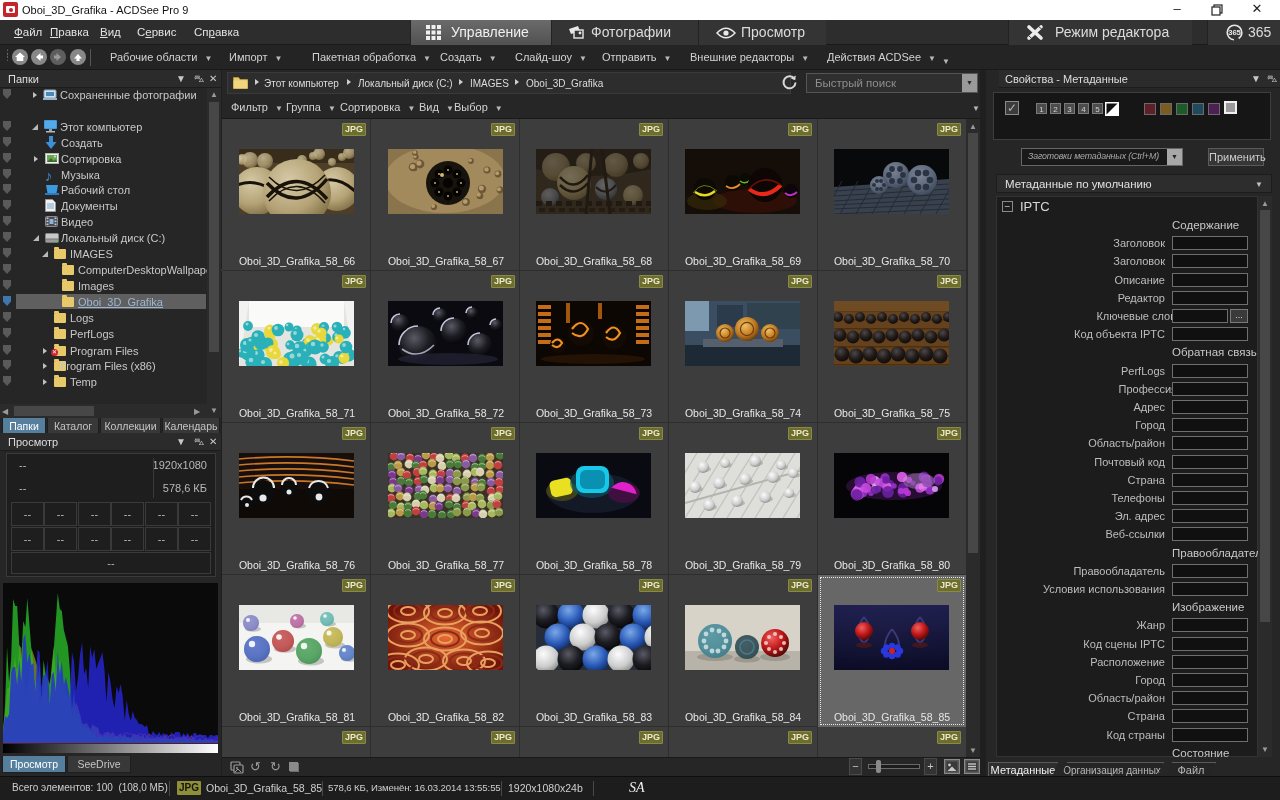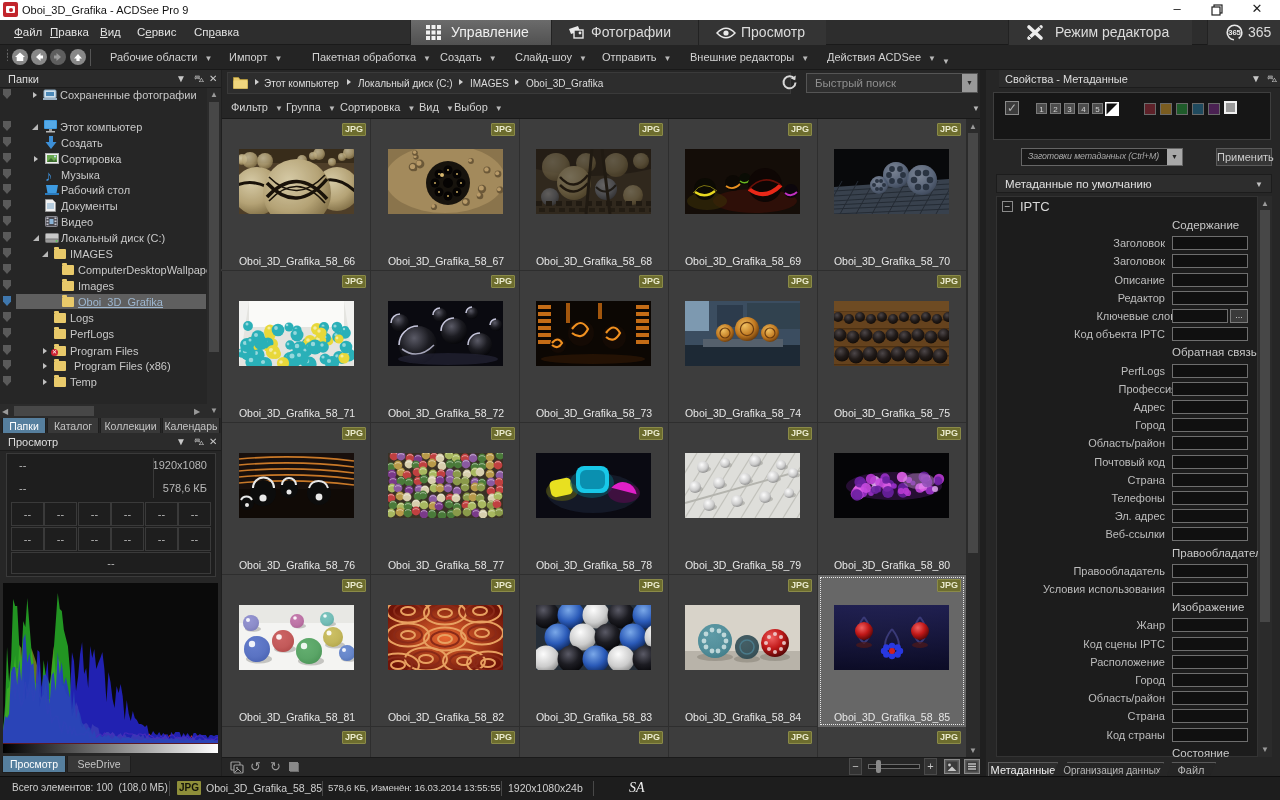--- a/index.html
+++ b/index.html
@@ -297,21 +297,21 @@
       <span class="shield" style=""></span>
       <span class="exp" style="left:43px;border-left-color:transparent;width:0;height:0;border-top:3.5px solid transparent;border-bottom:3.5px solid transparent;border-left:4.5px solid #c0c0c0;"></span>
       <span class="folder" style="left:54px;"></span>
       <span style="position:absolute;left:51px;top:6px;width:7px;height:7px;border-radius:50%;background:#c23;color:#fff;font-size:6px;line-height:7px;text-align:center;">✕</span>
       <span class="lbl" style="left:70px;">Program Files</span>
     </div>
   <div class="trow" style="top:288px;">
       <span class="shield" style=""></span>
       <span class="exp" style="left:43px;border-left-color:transparent;width:0;height:0;border-top:3.5px solid transparent;border-bottom:3.5px solid transparent;border-left:4.5px solid #c0c0c0;"></span>
       <span class="folder" style="left:54px;"></span>
-      <span class="lbl" style="left:74px;">Program Files (x86)</span>
+      <span class="lbl" style="left:59px;">Program Files (x86)</span>
     </div>
   <div class="trow" style="top:304px;">
       <span class="shield" style=""></span>
       <span class="exp" style="left:43px;border-left-color:transparent;width:0;height:0;border-top:3.5px solid transparent;border-bottom:3.5px solid transparent;border-left:4.5px solid #c0c0c0;"></span>
       <span class="folder" style="left:54px;"></span>
       <span class="lbl" style="left:70px;">Temp</span>
     </div>
   <div class="sb" style="left:207px;top:18px;width:14px;height:330px;"></div>
   <div class="sba" style="left:207px;top:20px;width:14px;">▲</div>
   <div class="sbt" style="left:209px;top:32px;width:10px;height:250px;"></div>
@@ -1507,21 +1507,21 @@
     <div style="position:absolute;left:166px;top:10px;width:12px;height:12px;background:#7a5c20;border:1px solid #6a6a6a;"></div>
     <div style="position:absolute;left:182px;top:10px;width:12px;height:12px;background:#1e5b2a;border:1px solid #6a6a6a;"></div>
     <div style="position:absolute;left:198px;top:10px;width:12px;height:12px;background:#1f4a5e;border:1px solid #6a6a6a;"></div>
     <div style="position:absolute;left:214px;top:10px;width:12px;height:12px;background:#4a2152;border:1px solid #6a6a6a;"></div>
     <div style="position:absolute;left:230px;top:8px;width:13px;height:13px;background:#9a9a9a;border:2px solid #f0f0f0;"></div>
   </div>
   <div style="position:absolute;left:35px;top:78px;width:162px;height:18px;background:#191919;border:1px solid #666;">
     <span style="position:absolute;left:6px;top:2px;color:#a8a8a8;font-size:8.8px;letter-spacing:-0.15px;font-style:italic;white-space:nowrap;">Заготовки метаданных (Ctrl+M)</span>
     <span style="position:absolute;right:0;top:0;width:15px;height:16px;background:#a8a8a8;color:#222;font-size:7px;text-align:center;line-height:16px;">▼</span>
   </div>
-  <div style="position:absolute;left:222px;top:78px;width:56px;height:18px;background:#363636;border:1px solid #5a5a5a;color:#cccccc;font-size:11px;text-align:right;line-height:16px;margin-left:8px;">Применить</div>
+  <div style="position:absolute;left:222px;top:78px;width:56px;height:18px;background:#363636;border:1px solid #5a5a5a;color:#cccccc;font-size:11px;text-align:right;line-height:16px;">Применить</div>
   <div style="position:absolute;left:10px;top:104px;width:276px;height:19px;background:#2d2d2d;border:1px solid #1c1c1c;">
     <span style="position:absolute;left:8px;top:3px;color:#e0e0e0;font-size:11.5px;">Метаданные по умолчанию</span>
     <span style="position:absolute;right:8px;top:5px;color:#c0c0c0;font-size:8px;">▼</span>
   </div>
   <div style="position:absolute;left:10px;top:126px;width:262px;height:561px;background:#1c1c1c;border:1px solid #333;"></div>
   <div style="position:absolute;left:16px;top:131px;width:11px;height:11px;border:1px solid #8a8a8a;color:#c8c8c8;font-size:10px;line-height:9px;text-align:center;">−</div>
   <div style="position:absolute;left:34px;top:129px;color:#d8d8d8;font-size:13px;">IPTC</div>
   <div class="fgroup" style="left:186px;top:149px;">Содержание</div>
   <div class="flabel" style="left:0;top:167px;width:179px;">Заголовок</div>
   <div class="finput" style="left:186px;top:166px;"></div>

